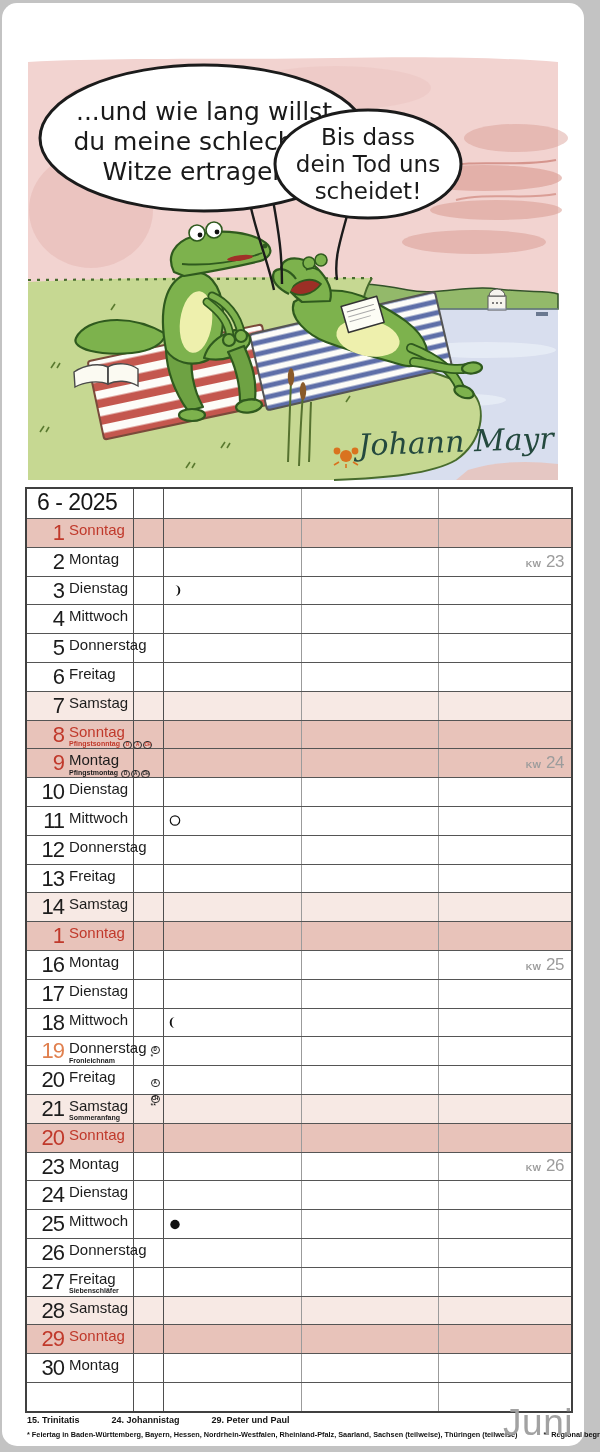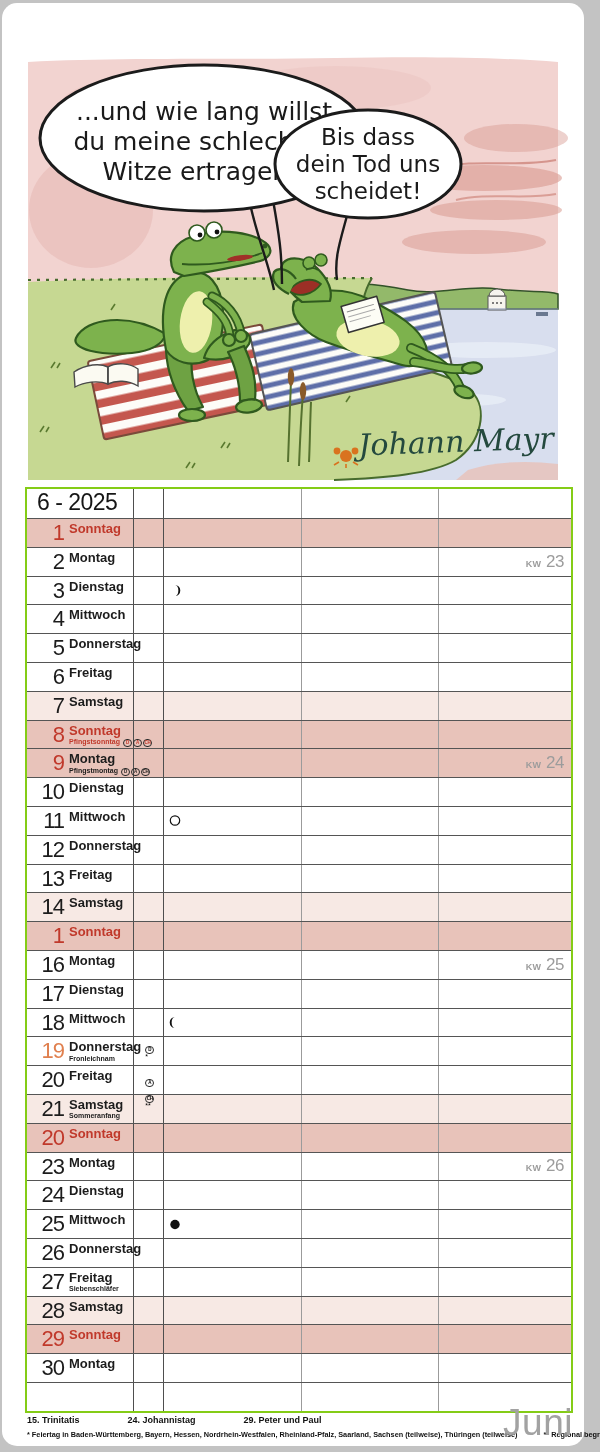--- a/index.html
+++ b/index.html
@@ -3,52 +3,52 @@
 <meta charset="utf-8">
 <style>
   html,body{margin:0;padding:0}
   body{width:600px;height:1452px;position:relative;background:#c3c3c3;
        font-family:"Liberation Sans",sans-serif;overflow:hidden}
   .page{position:absolute;left:2px;top:3px;width:582px;height:1443px;background:#fff;border-radius:15px;}
   
   .art{position:absolute;left:14px;top:47px;width:556px;height:432px}
   .art svg{display:block}
   
-  .grid{position:absolute;left:23px;top:484px;width:548px;border:2px solid #84cc16;background:#fff;box-sizing:border-box}
+  .grid{position:absolute;left:23px;top:484px;width:548px;border:2px solid #404040;background:#fff;box-sizing:border-box}
   .row{display:flex;height:28.8px;border-top:1.8px solid #555;box-sizing:border-box;background:#fff}
   .row.hdr{height:29px;border-top:none}
   .row.bg-sun{background:#e8c3ba}
   .row.bg-sat{background:#f7e9e4}
   .c1,.c2,.c3,.c4,.c5{box-sizing:border-box;height:100%}
   .c1{width:107px;border-right:1.6px solid #4e4e4e;display:flex;padding-left:7px}
   .c2{width:30px;border-right:1.6px solid #4e4e4e}
   .c3{width:138px;border-right:1.2px solid #9b9b9b;display:flex;align-items:center;padding-left:5px}
   .c4{width:137px;border-right:1.2px solid #9b9b9b}
   .c5{flex:1;display:flex;align-items:center;justify-content:flex-end;padding-right:7px}
   .monthyear{font-size:23px;color:#161616;letter-spacing:-.5px;line-height:27px;padding-left:3px}
   .dnum{width:30px;text-align:right;font-size:22px;line-height:27px;color:#1c1c1c;letter-spacing:-1px;flex:none}
   .dnum.n-red{color:#c0392b}
   .dnum.n-orange{color:#e0804f}
   .dtxt{margin-left:5px;margin-top:3px;line-height:1}
-  .dname{font-size:13px;font-weight:700;color:#1c1c1c;white-space:nowrap}
+  .dname{font-size:15px;font-weight:400;color:#1c1c1c;white-space:nowrap}
   .dname.w-red{color:#c0392b}
   .dhol{font-size:7px;font-weight:700;color:#1c1c1c;margin-top:1.5px;white-space:nowrap}
   .dhol.w-red{color:#c0392b}
   .cmark{display:inline-block;margin-left:1px;vertical-align:top}
   .circ{display:inline-block;min-width:6px;height:6px;border:.8px solid #2a2a2a;border-radius:5px;
         font-size:4.5px;line-height:6px;text-align:center;padding:0 .5px;font-weight:700;letter-spacing:-.3px}
   .stars{font-size:7px;line-height:5px;vertical-align:top}
   .marks-stack{margin-left:4px;margin-top:1px;display:flex;flex-direction:column;line-height:1}
   .marks-stack .cmark{margin:0 0 .5px 0}
   .kw{color:#9c9c9c;white-space:nowrap}
   .kwp{font-size:9px;font-weight:700;letter-spacing:.5px}
   .kwn{font-size:17px;letter-spacing:-.5px}
   .moon svg{display:block}
   
-  .f-refs{position:absolute;left:25px;top:1412px;display:flex;gap:48px;font-size:9px;font-weight:700;color:#111}
+  .f-refs{position:absolute;left:25px;top:1412px;display:flex;gap:32px;font-size:9px;font-weight:700;color:#111}
   .f-notes{position:absolute;left:25px;top:1427px;font-size:7.3px;font-weight:700;color:#111;white-space:nowrap}
   .f-note2{margin-left:26px}
   .monthname{position:absolute;right:11px;bottom:2px;font-size:37px;color:#a2a2a2;letter-spacing:.5px}
 </style>
 </head>
 <body>
 
 <div class="page">
 
   <div class="art">

